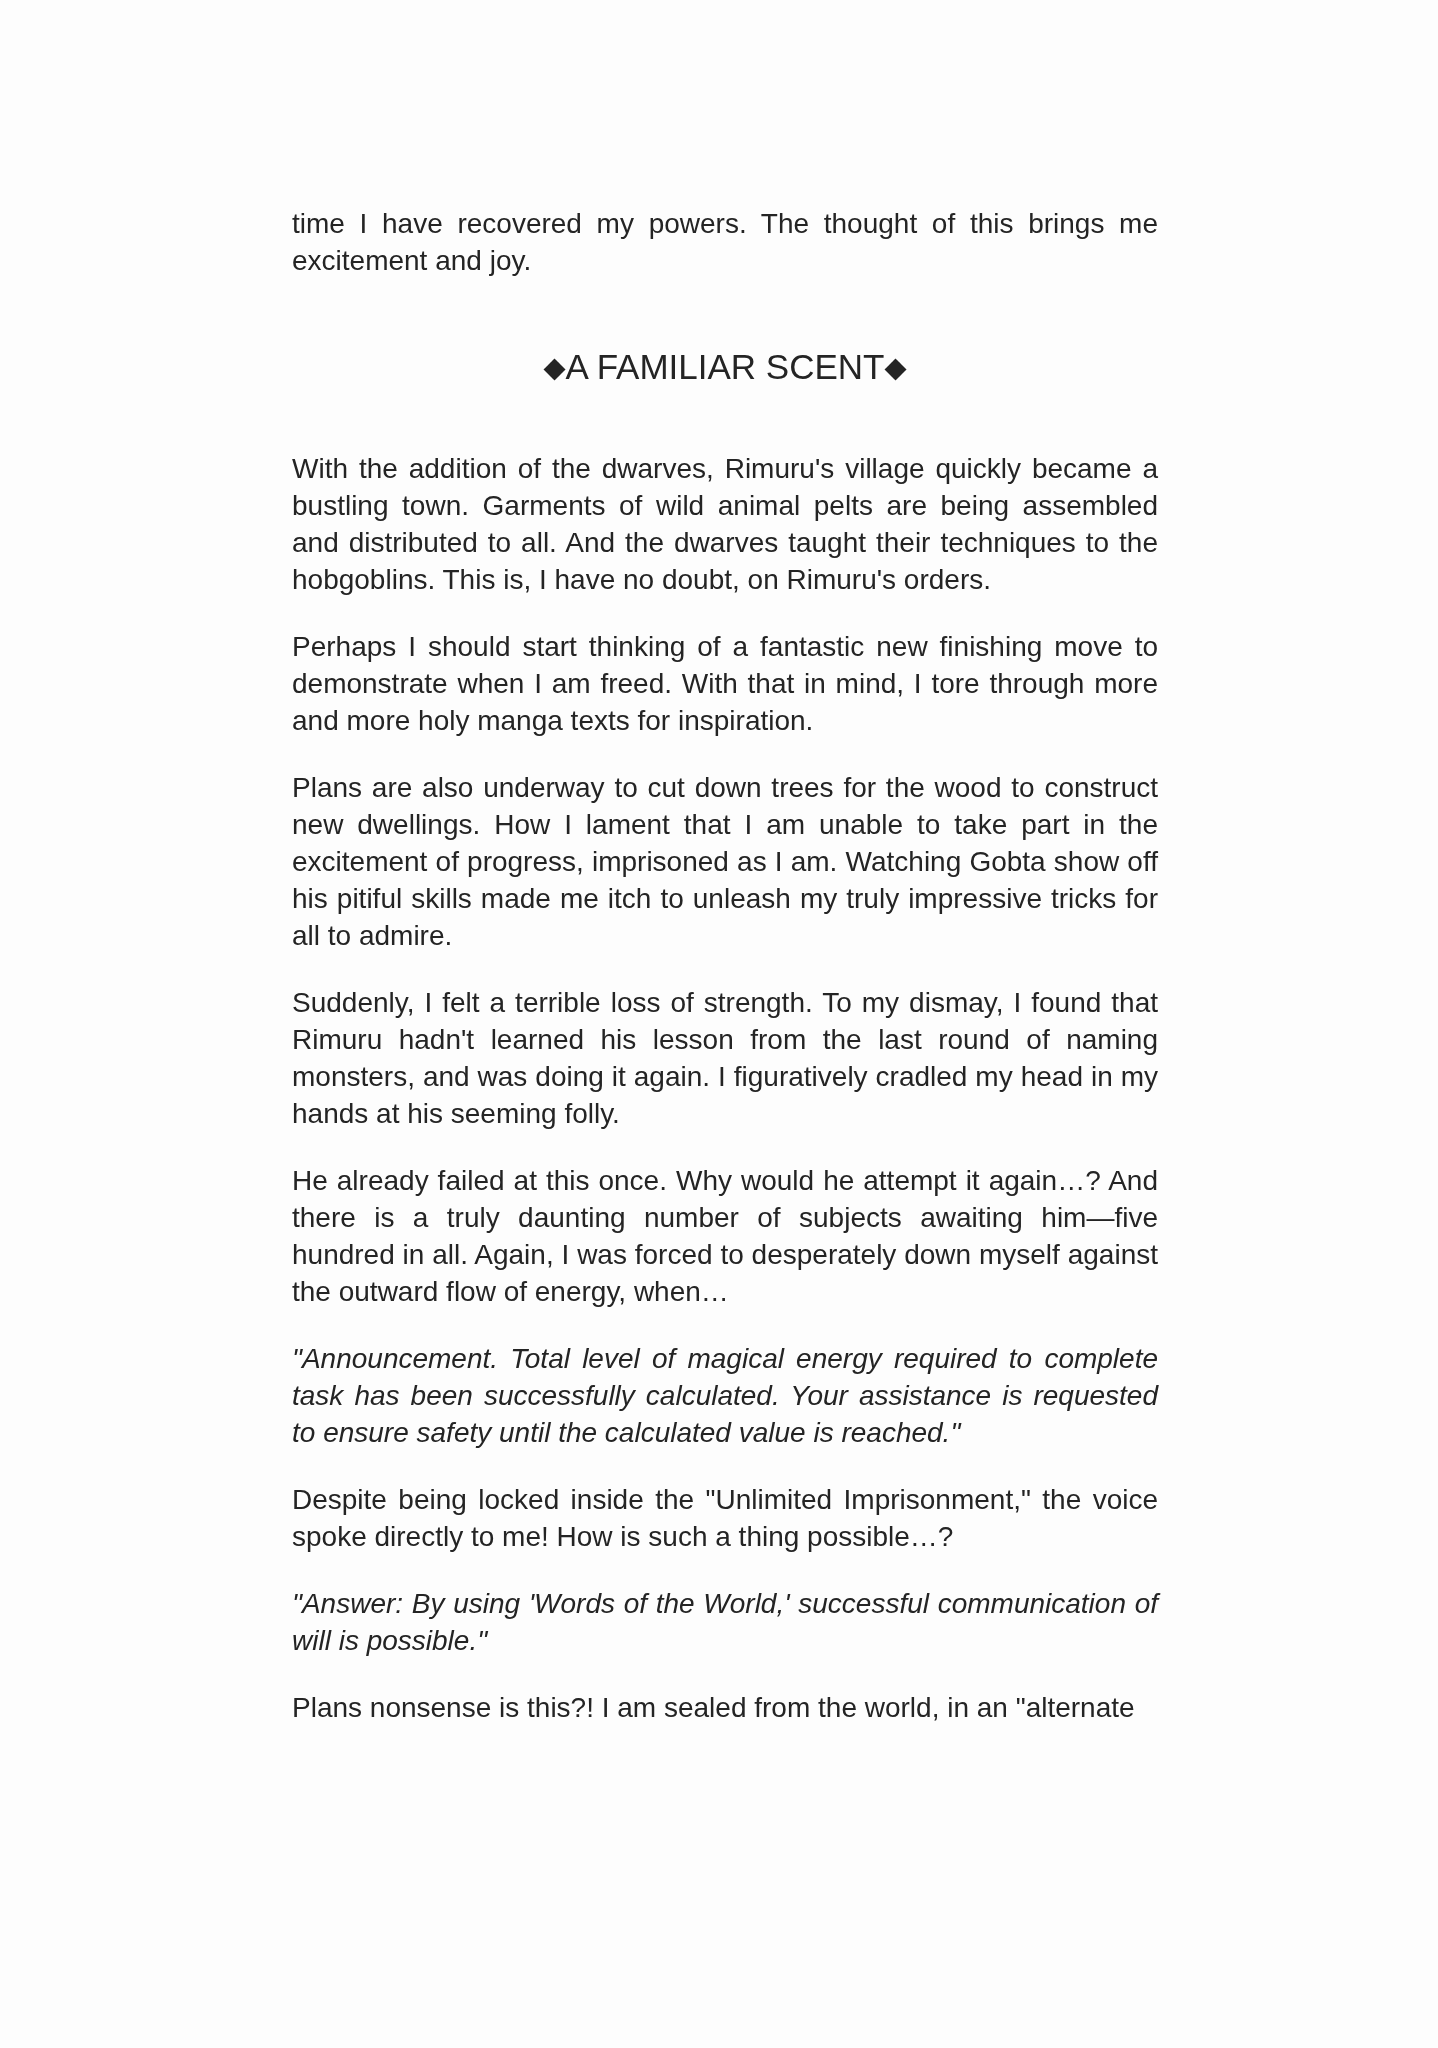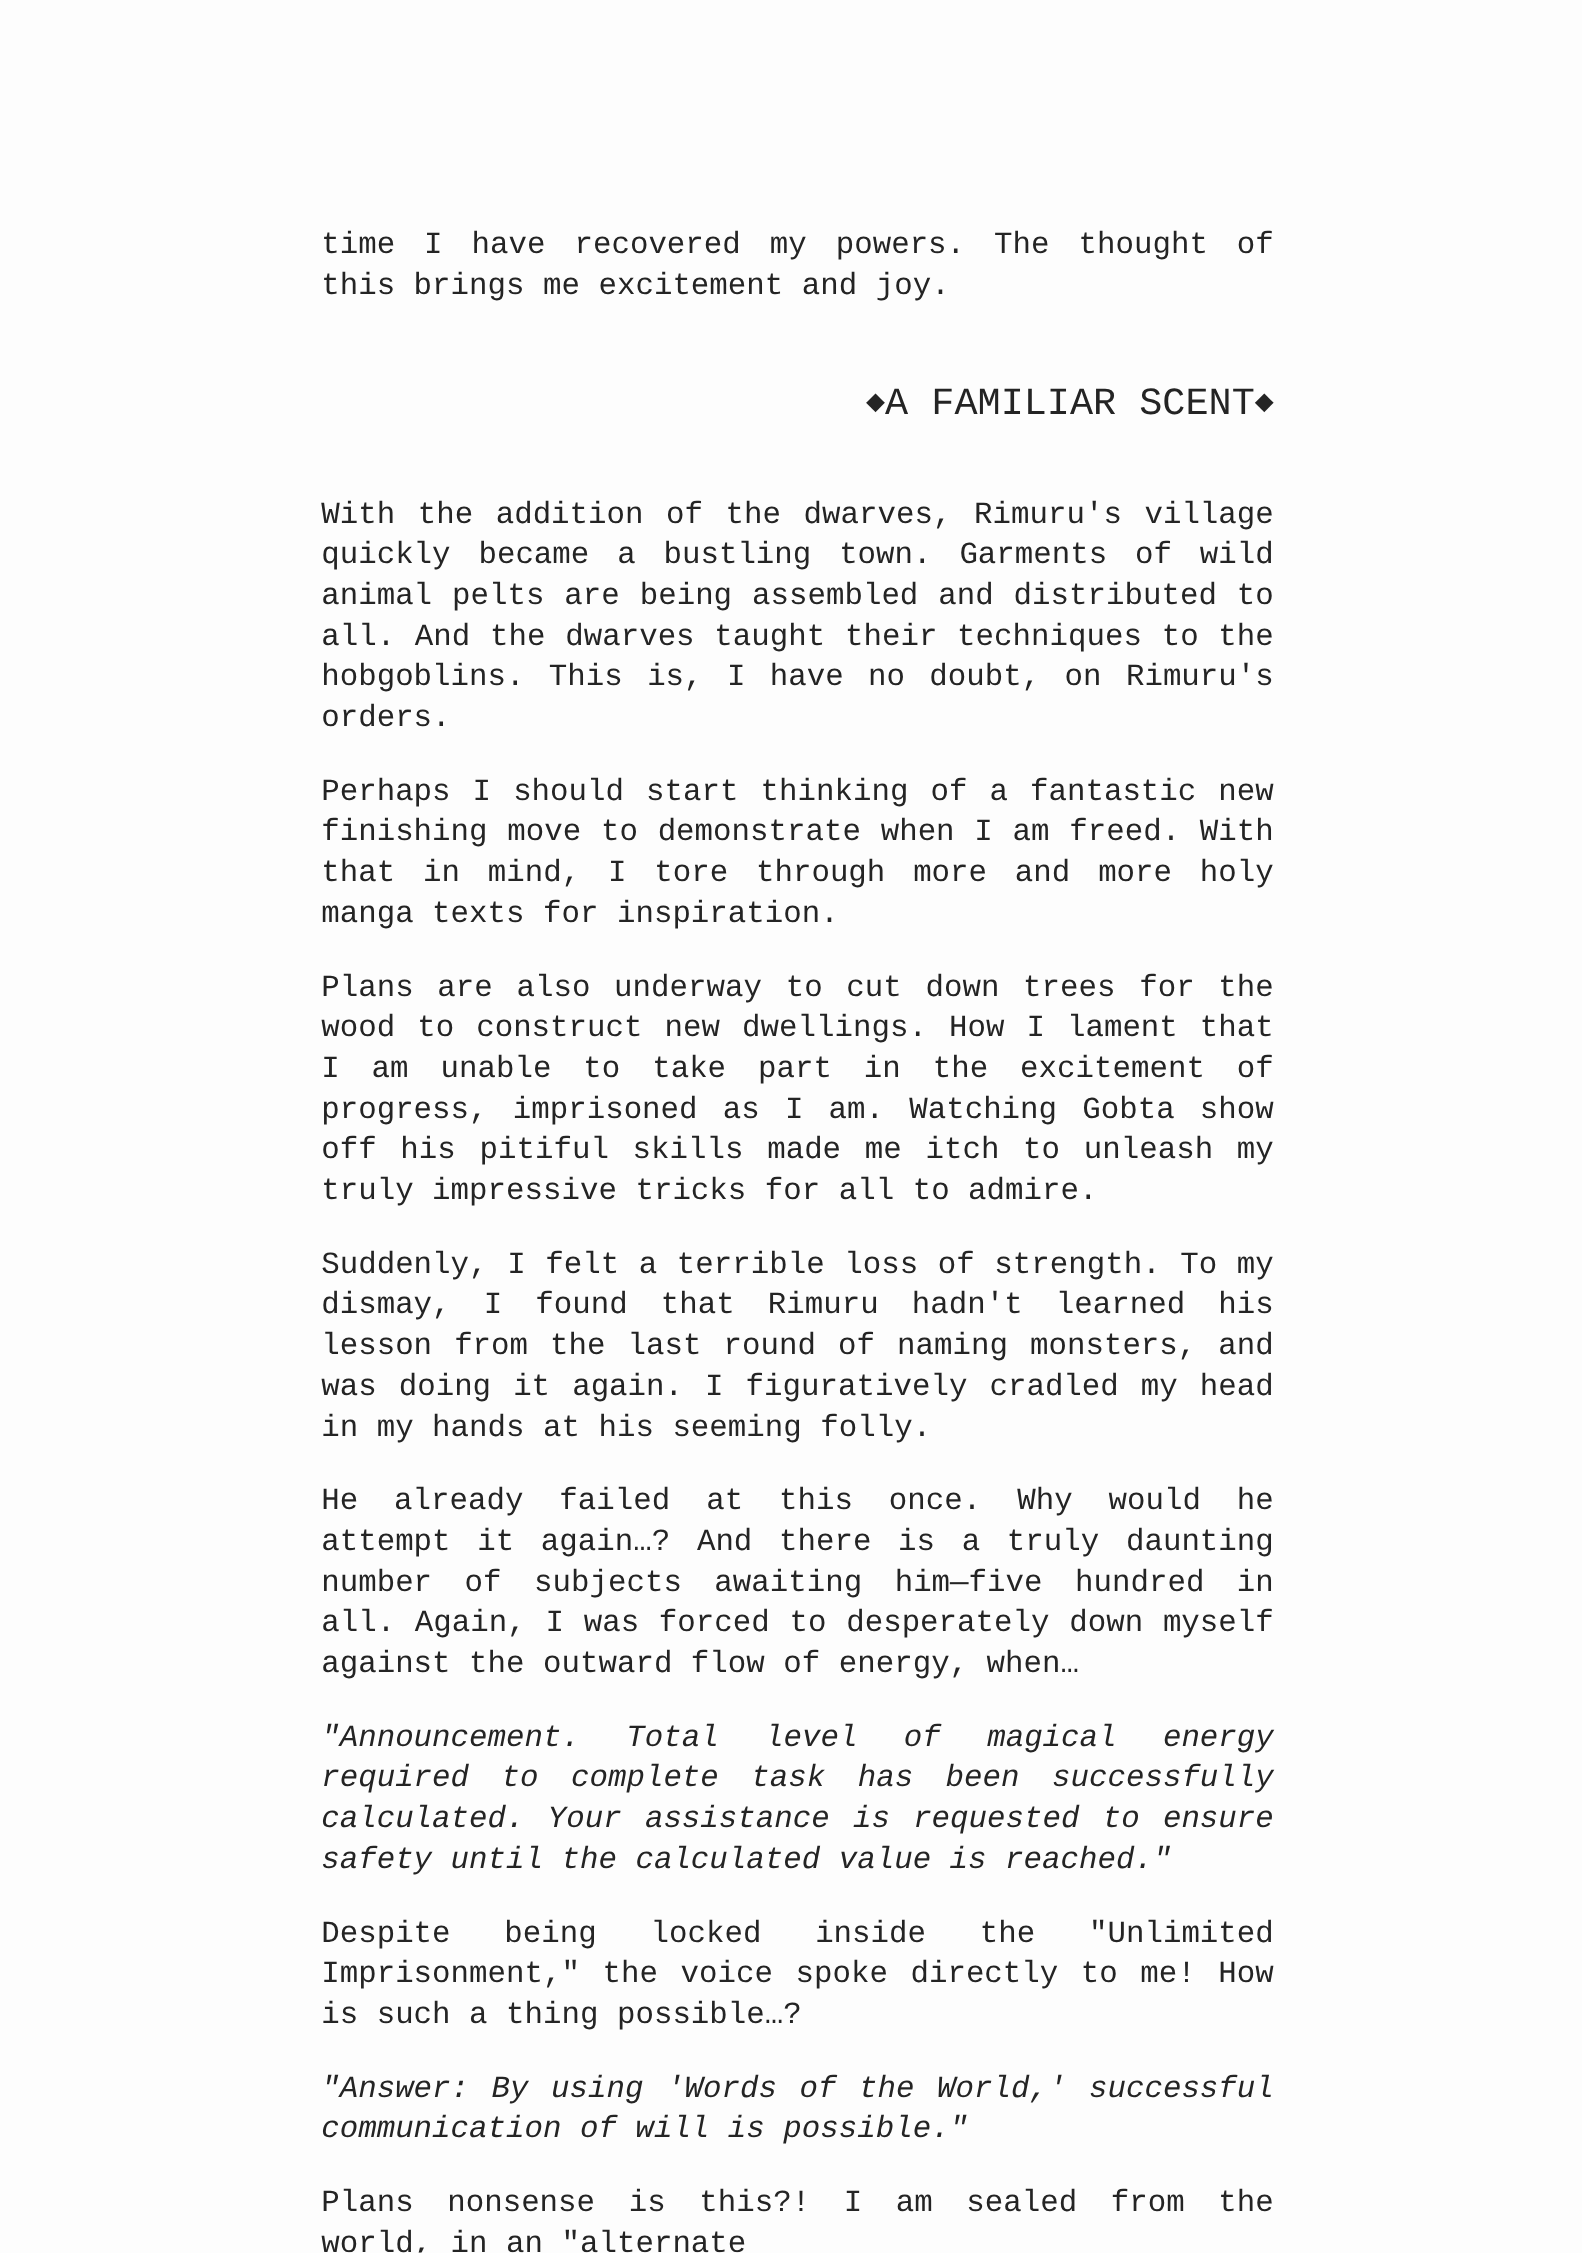--- a/index.html
+++ b/index.html
@@ -12,38 +12,38 @@
     background: #fdfdfd;
   }
   .page {
     box-sizing: border-box;
     width: 1438px;
     height: 2048px;
     padding: 205px 280px 0 292px;
     overflow: hidden;
     background: #fdfdfd;
     color: #242424;
-    font-family: Liberation Mono, monospace;
+    font-family: Liberation Sans, sans-serif;
   }
   .page p {
     margin: 0 0 30px 0;
     font-size: 28px;
     line-height: 37px;
     text-align: justify;
     text-justify: inter-word;
   }
   .page p.italic {
     font-style: italic;
   }
   h2.section-heading {
     margin: 66px 0 61px 0;
     font-size: 35px;
     line-height: 44px;
     font-weight: normal;
-    text-align: right;
+    text-align: center;
     color: #242424;
     white-space: nowrap;
   }
   .orn {
     font-size: 0.82em;
     vertical-align: 2px;
   }
 </style>
 </head>
 <body>

